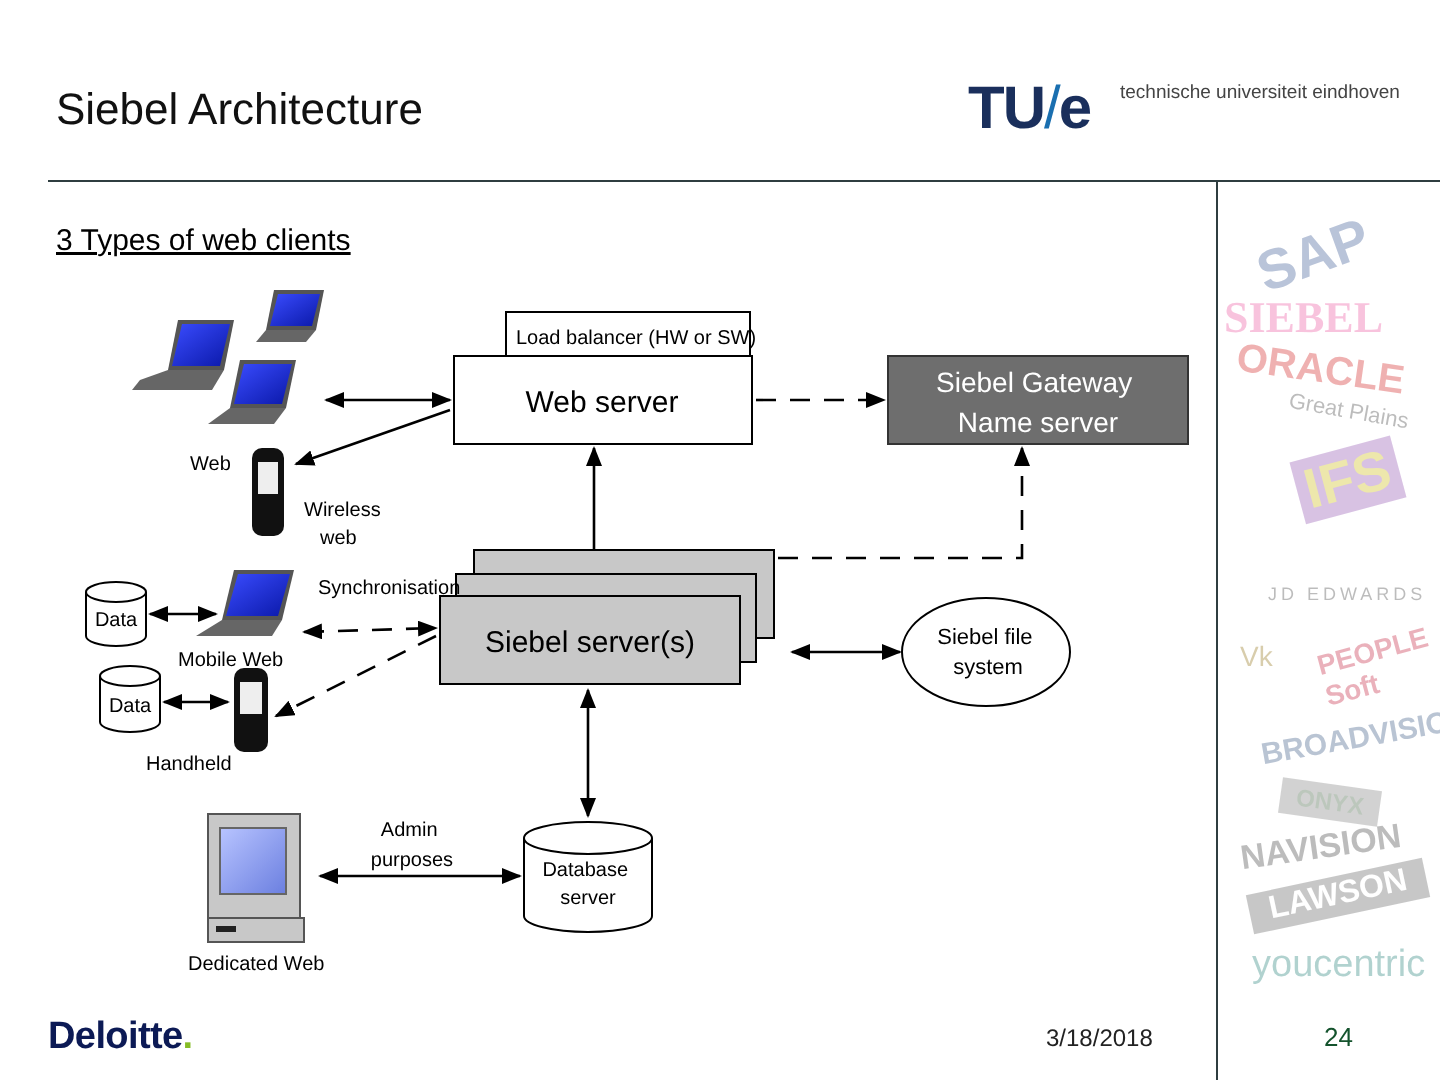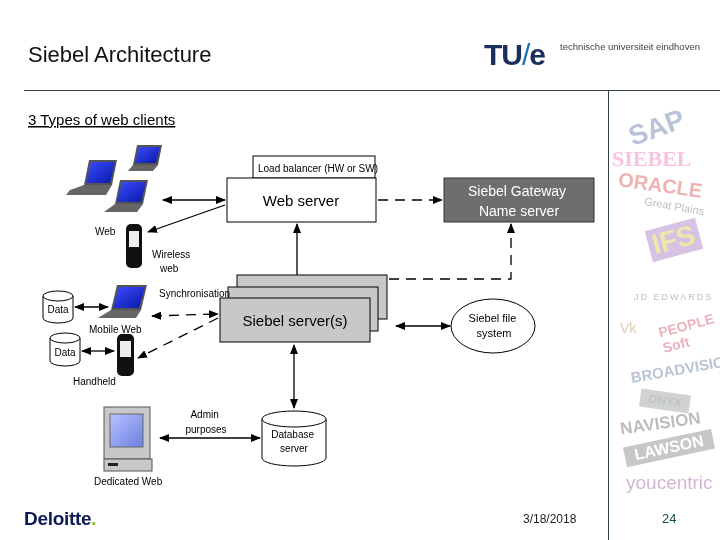--- a/index.html
+++ b/index.html
@@ -34,21 +34,21 @@
   <div class="logo" style="left:618px;top:174px;font-size:20px;color:#d01010;transform:rotate(8deg);">ORACLE</div>
   <div class="logo" style="left:644px;top:200px;font-size:11px;color:#333;font-weight:normal;transform:rotate(10deg);">Great Plains</div>
   <div class="logo" style="left:648px;top:224px;font-size:28px;color:#c9b800;background:#8844aa;padding:0 4px;transform:rotate(-15deg);">IFS</div>
   <div class="logo" style="left:622px;top:292px;font-size:9px;color:#333;letter-spacing:2px;font-weight:normal;margin-left:12px;">JD EDWARDS</div>
   <div class="logo" style="left:620px;top:320px;font-size:14px;color:#886600;font-weight:normal;">Vk</div>
   <div class="logo" style="left:660px;top:318px;font-size:14px;color:#c01030;transform:rotate(-15deg);width:50px;white-space:normal;">PEOPLE Soft</div>
   <div class="logo" style="left:630px;top:360px;font-size:15px;color:#2a4a7a;transform:rotate(-10deg);">BROADVISION</div>
   <div class="logo" style="left:640px;top:392px;font-size:12px;color:#335533;background:#777;padding:2px 8px;transform:rotate(8deg);">ONYX</div>
   <div class="logo" style="left:620px;top:414px;font-size:17px;color:#333;transform:rotate(-8deg);">NAVISION</div>
   <div class="logo" style="left:624px;top:438px;font-size:16px;color:#fff;background:#555;padding:1px 10px;transform:rotate(-12deg);">LAWSON</div>
-  <div class="logo" style="left:626px;top:472px;font-size:19px;color:#701a75;font-weight:normal;">youcentric</div>
+  <div class="logo" style="left:626px;top:472px;font-size:19px;color:#0f766e;font-weight:normal;">youcentric</div>
 </div>
 
 <svg class="abs" style="left:0;top:0;" width="720" height="540" viewBox="0 0 720 540">
   <defs>
     <marker id="ah" markerWidth="10" markerHeight="8" refX="9" refY="4" orient="auto" markerUnits="userSpaceOnUse">
       <path d="M0,0 L10,4 L0,8 z" fill="#000"></path>
     </marker>
     <marker id="ahs" markerWidth="10" markerHeight="8" refX="1" refY="4" orient="auto" markerUnits="userSpaceOnUse">
       <path d="M10,0 L0,4 L10,8 z" fill="#000"></path>
     </marker>

